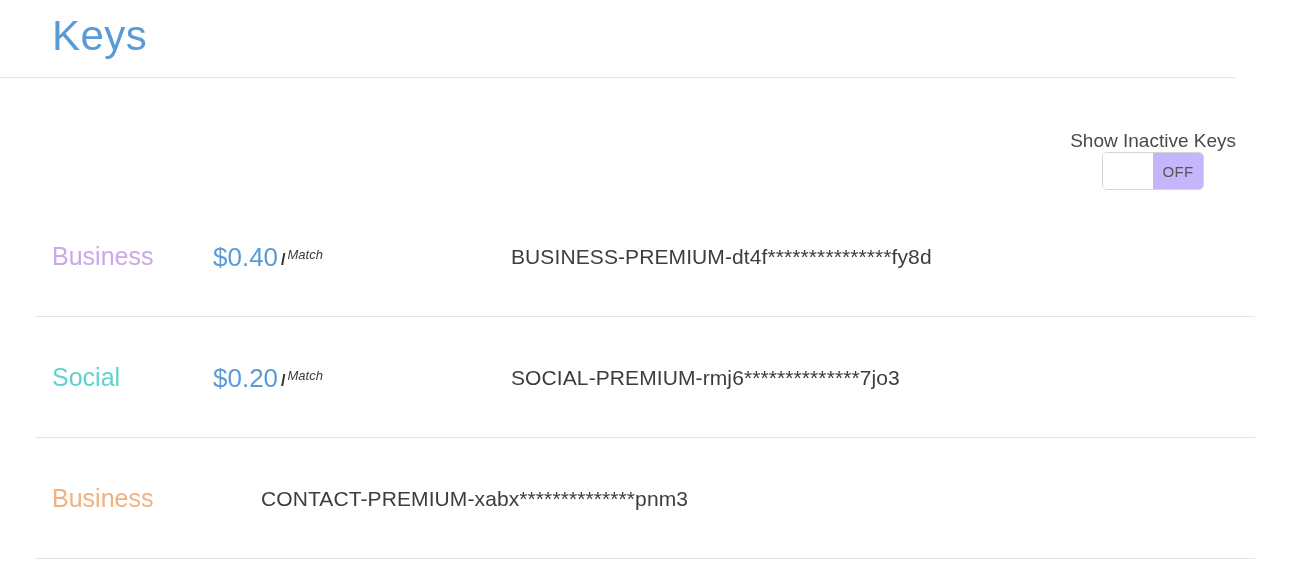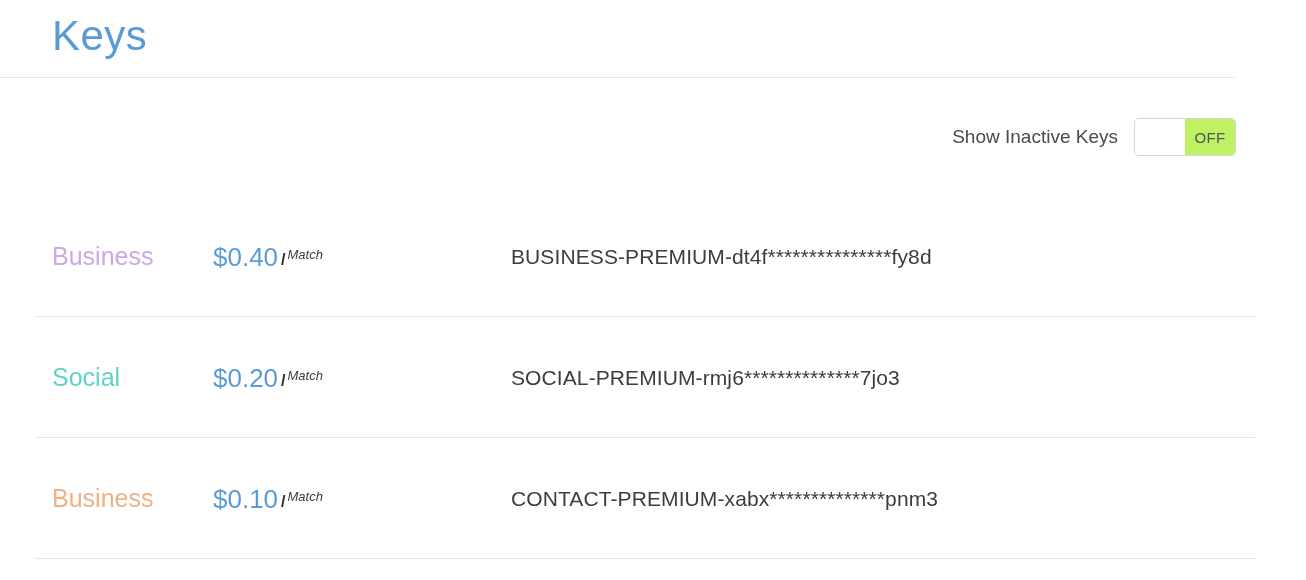--- a/index.html
+++ b/index.html
@@ -47,24 +47,25 @@
   .toolbar {
     position: absolute;
     left: 0;
     top: 118px;
     width: 1306px;
     height: 48px;
   }
   .toggle-wrap {
     position: absolute;
     right: 70px;
-    top: 0;
+    top: 12px;
     display: flex;
     align-items: center;
-    gap: 16px;
+    gap: 0;
+    flex-direction: column;
   }
   .toggle-label {
     font-size: 19px;
     color: #4a4a4a;
     font-weight: 400;
     white-space: nowrap;
   }
   .toggle-switch {
     width: 102px;
     height: 38px;
@@ -77,21 +78,21 @@
   }
   .toggle-handle {
     width: 50px;
     height: 100%;
     background: #ffffff;
     flex: none;
   }
   .toggle-state {
     flex: 1;
     height: 100%;
-    background: #bef264;
+    background: #c4b5fd;
     display: flex;
     align-items: center;
     justify-content: center;
     font-size: 15px;
     color: #555555;
     letter-spacing: 0.4px;
   }
 
   
   .keys-list {
@@ -190,20 +191,17 @@
     <div class="col-name" style="color:#5fd3cb">Social</div>
     <div class="col-price">
       <span class="price-amount">$0.20</span><span class="price-sep">/</span><span class="price-unit">Match</span>
     </div>
     <div class="col-key">SOCIAL-PREMIUM-rmj6**************7jo3</div>
     <div class="row-divider"></div>
   </div>
 
   <div class="key-row">
     <div class="col-name" style="color:#f0b183">Business</div>
-    <div class="col-price">
-      <span class="price-amount">$0.10</span><span class="price-sep">/</span><span class="price-unit">Match</span>
-    </div>
     <div class="col-key">CONTACT-PREMIUM-xabx**************pnm3</div>
     <div class="row-divider"></div>
   </div>
 
 </div>
 
 </body></html>

